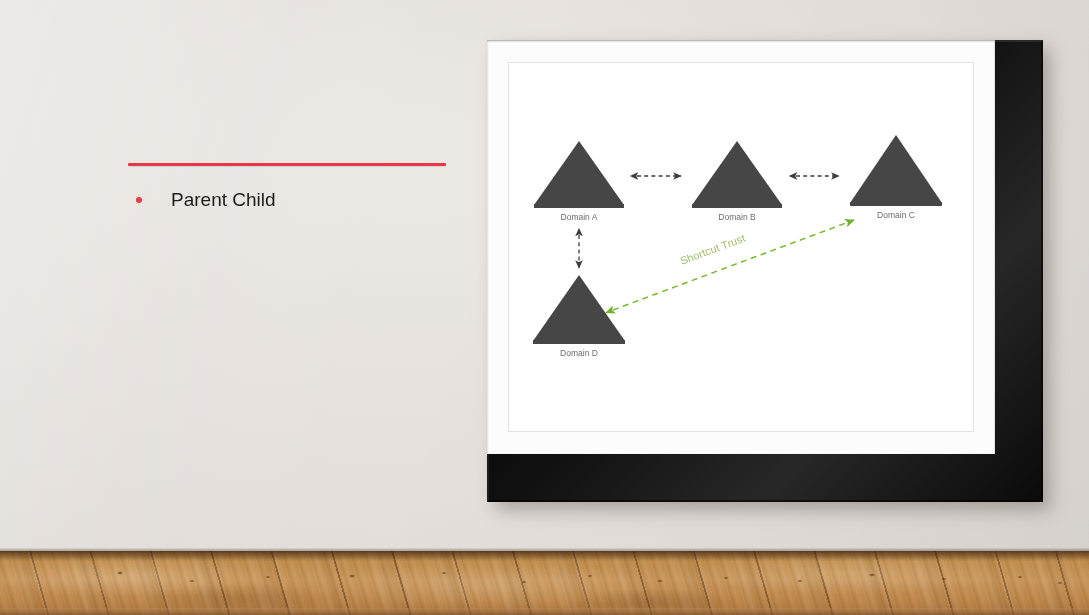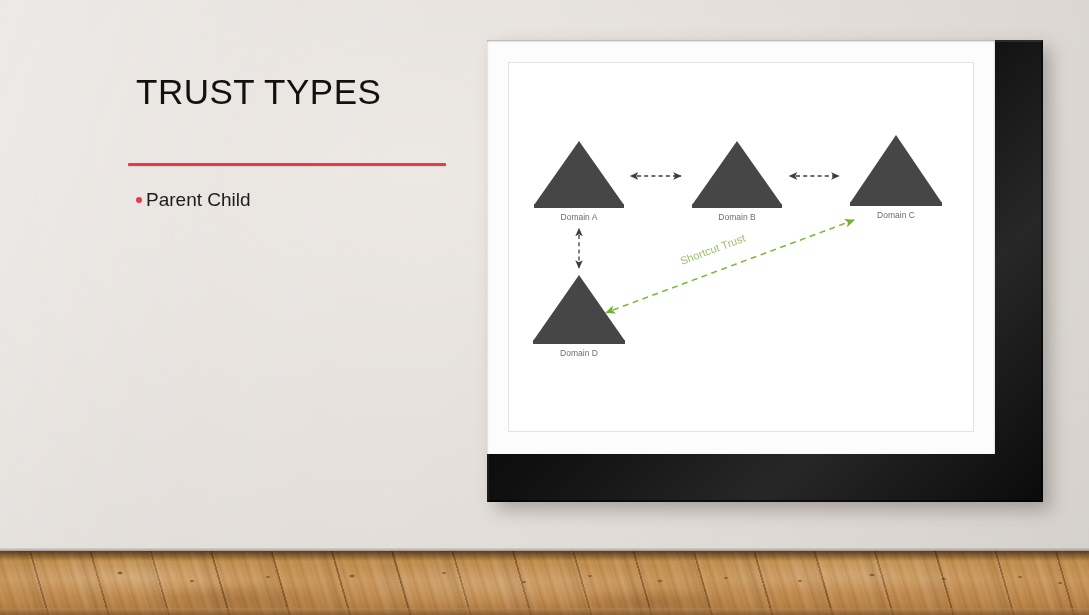--- a/index.html
+++ b/index.html
@@ -184,21 +184,21 @@
     background: #e8384a;
     border-radius: 1px;
     box-shadow: 0 1px 1px rgba(0,0,0,0.08);
   }
   .bullet-row {
     position: absolute;
     left: 136px;
     top: 189px;
     display: flex;
     align-items: center;
-    gap: 4px;
+    gap: 29px;
   }
   .bullet-dot {
     width: 6px;
     height: 6px;
     border-radius: 50%;
     background: #e8384a;
     flex: none;
   }
   .bullet-text {
     font-size: 19px;
@@ -217,21 +217,20 @@
   <div class="wall-baseline"></div>
 
   <div class="floor">
     <div class="floor-planks"></div>
     <div class="floor-grain"></div>
     <div class="floor-knots"></div>
     <div class="floor-topshadow"></div>
     <div class="floor-botline"></div>
   </div>
 
-  <div class="title">TRUST TYPES</div>
   <div class="rule"></div>
   <div class="bullet-row">
     <span class="bullet-dot"></span>
     <span class="bullet-text">Parent Child</span>
   </div>
 
   <div class="frame-shadow"></div>
   <div class="frame">
     <div class="frame-bevel"></div>
     <div class="mat">

